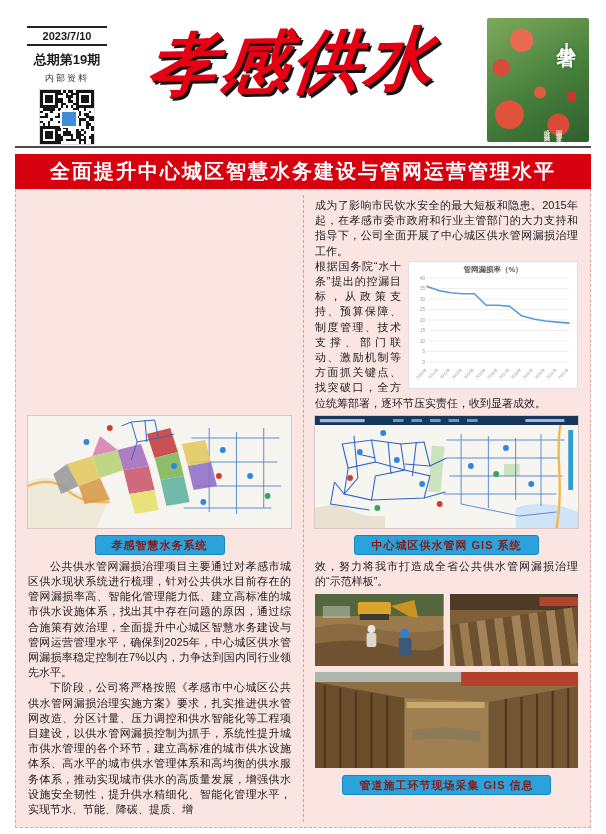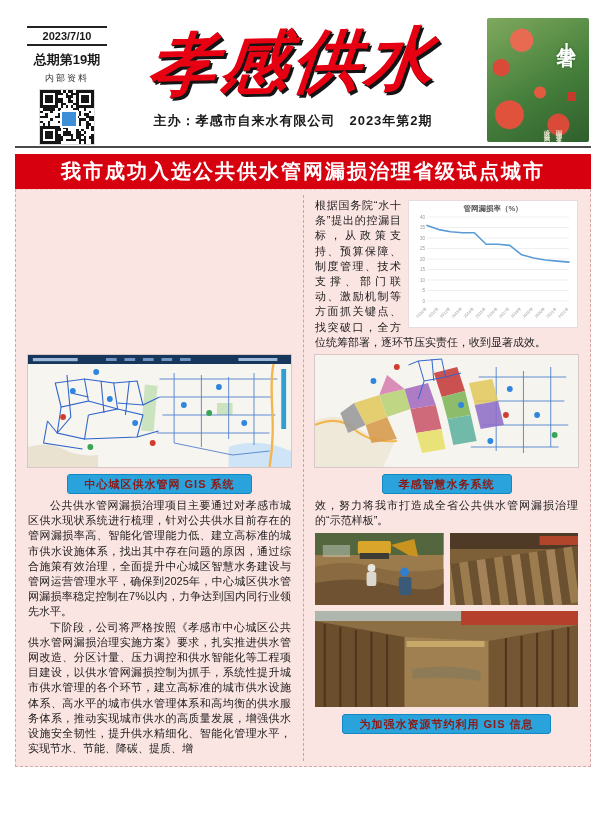--- a/index.html
+++ b/index.html
@@ -301,43 +301,43 @@
           <i style="left:15.4px;top:51.4px;width:2.6px;height:2.6px"></i>
           <i style="left:18.0px;top:51.4px;width:2.6px;height:2.6px"></i>
           <i style="left:38.6px;top:51.4px;width:2.6px;height:2.6px"></i>
           <i style="left:43.7px;top:51.4px;width:2.6px;height:2.6px"></i>
           <i style="left:51.4px;top:51.4px;width:2.6px;height:2.6px"></i>
           <span class="qr-logo"></span>
         </div>
     </div>
     <div class="title-block">
       <div class="brand">孝感供水</div>
-      <div class="organizer">主办：孝感市自来水有限公司　2023年第2期</div>
     </div>
     <div class="season-card">
       <div class="season-term">小暑</div>
       <div class="season-seal"></div>
       <div class="season-poem">
         <span>倏忽温风至</span>
         <span>因循小暑来</span>
       </div>
     </div>
   </header>
 
   <div class="rule"></div>
 
-  <div class="banner">我市成功入选公共供水管网漏损治理省级试点城市</div>
+  <div class="banner">全面提升中心城区智慧水务建设与管网运营管理水平</div>
 
   <main class="content">
     <div class="vdivider"></div>
 
     <section class="cols">
       <div class="col">
       </div>
       <div class="col">
+        <p class="body cont">成为了影响市民饮水安全的最大短板和隐患。2015年起，在孝感市委市政府和行业主管部门的大力支持和指导下，公司全面开展了中心城区供水管网漏损治理工作。</p>
         <div>
           <div class="chart-box" id="chart"><svg viewBox="0 0 168 126" width="100%" height="100%">
                 <text x="84" y="10" font-size="7.5" fill="#595959" text-anchor="middle" font-weight="bold">管网漏损率（%）</text>
                 <line x1="18" y1="100" x2="160" y2="100" stroke="#e4e4e4" stroke-width="0.6"></line>
                 <text x="16" y="101.6" font-size="4.6" fill="#9a9a9a" text-anchor="end">0</text>
                 <line x1="18" y1="89.5" x2="160" y2="89.5" stroke="#e4e4e4" stroke-width="0.6"></line>
                 <text x="16" y="91.1" font-size="4.6" fill="#9a9a9a" text-anchor="end">5</text>
                 <line x1="18" y1="79" x2="160" y2="79" stroke="#e4e4e4" stroke-width="0.6"></line>
                 <text x="16" y="80.6" font-size="4.6" fill="#9a9a9a" text-anchor="end">10</text>
                 <line x1="18" y1="68.5" x2="160" y2="68.5" stroke="#e4e4e4" stroke-width="0.6"></line>
@@ -368,20 +368,72 @@
                 <text x="160" y="108" font-size="4" fill="#9a9a9a" text-anchor="end" transform="rotate(-45 160 108)">2022年</text>
               </svg></div>
           <p class="body cont">根据国务院“水十条”提出的控漏目标，从政策支持、预算保障、制度管理、技术支撑、部门联动、激励机制等方面抓关键点、找突破口，全方位统筹部署，逐环节压实责任，收到显著成效。</p>
         </div>
       </div>
     </section>
 
     <section class="row-maps">
       <figure>
         <svg class="map-img" viewBox="0 0 270 112" preserveAspectRatio="none">
+          <rect width="270" height="112" fill="#f6f4ee"></rect>
+          <path d="M0 66 Q24 56 40 70 T84 82 L70 112 L0 112 Z" fill="#efe9da"></path>
+          <path d="M0 70 Q24 60 40 74 T84 86" stroke="#f3b54d" stroke-width="2.2" fill="none"></path>
+          <g stroke="#4f7fd0" stroke-width="0.9" fill="none">
+            <path d="M168 22 H258"></path>
+              <path d="M166 46 H256"></path>
+              <path d="M172 70 H260"></path>
+              <path d="M160 92 H250"></path>
+            <path d="M186 12 V96"></path>
+              <path d="M214 16 V98"></path>
+              <path d="M242 12 V92"></path>
+          </g>
+          <g opacity="0.88">
+            <polygon points="40,48 66,40 74,62 52,70" fill="#e3c95f"></polygon>
+            <polygon points="66,40 92,34 98,54 74,62" fill="#b8d276"></polygon>
+            <polygon points="52,70 74,62 84,84 58,88" fill="#d79a4b"></polygon>
+            <polygon points="92,34 116,28 124,50 98,54" fill="#a56cc0"></polygon>
+            <polygon points="98,54 124,50 130,74 104,78" fill="#c9576b"></polygon>
+            <polygon points="122,18 146,12 154,36 130,42" fill="#c43b3b"></polygon>
+            <polygon points="130,42 154,36 160,60 136,64" fill="#7fb55a"></polygon>
+            <polygon points="136,64 160,60 166,86 142,90" fill="#5fb3a1"></polygon>
+            <polygon points="158,28 182,24 188,46 164,50" fill="#e3c95f"></polygon>
+            <polygon points="164,50 188,46 194,70 170,74" fill="#8f6fc9"></polygon>
+            <polygon points="26,58 40,48 52,70 34,78" fill="#9a9a9a"></polygon>
+            <polygon points="74,20 92,34 66,40" fill="#d77fb0"></polygon>
+            <polygon points="104,78 130,74 134,94 110,98" fill="#e8e06a"></polygon>
+          </g>
+          <g stroke="#2e63cc" stroke-width="1" fill="none">
+            <path d="M106 6 L130 4 L134 22 L112 26 Z"></path>
+              <path d="M120 4 L122 26"></path>
+              <path d="M112 26 L106 44"></path>
+            <path d="M134 22 L150 18"></path>
+              <path d="M96 10 L106 6"></path>
+          </g>
+          <g>
+            <circle cx="60" cy="26" r="3" fill="#2f86df"></circle>
+              <circle cx="150" cy="50" r="3" fill="#2f86df"></circle>
+            <circle cx="200" cy="34" r="3" fill="#2f86df"></circle>
+              <circle cx="228" cy="60" r="3" fill="#2f86df"></circle>
+            <circle cx="180" cy="86" r="3" fill="#2f86df"></circle>
+              <circle cx="84" cy="12" r="3" fill="#d23b2f"></circle>
+            <circle cx="196" cy="60" r="3" fill="#d23b2f"></circle>
+              <circle cx="246,"></circle>
+            <circle cx="246" cy="80" r="3" fill="#3aa557"></circle>
+          </g>
+        </svg>
+        <figcaption>
+          <span class="badge">孝感智慧水务系统</span>
+        </figcaption>
+      </figure>
+      <figure>
+        <svg class="map-img" viewBox="0 0 270 112" preserveAspectRatio="none">
           <rect width="270" height="112" fill="#f7f5ef"></rect>
           <path d="M0 92 Q20 86 36 94 T72 100 L72 112 L0 112 Z" fill="#eae2d1"></path>
           <rect x="118" y="30" width="13" height="46" fill="#cbe4bf" transform="rotate(5 124 53)"></rect>
           <rect x="194" y="48" width="16" height="12" fill="#cbe4bf"></rect>
           <path d="M206 92 q30 -10 64 4 V112 H206 Z" fill="#cfe4f6"></path>
           <rect width="270" height="9" fill="#16365c"></rect>
           <rect x="5" y="3" width="46" height="3.2" fill="#9db8d8"></rect>
           <g fill="#6f93c2">
               <rect x="80" y="3" width="11" height="3"></rect>
               <rect x="99" y="3" width="11" height="3"></rect>
@@ -427,72 +479,20 @@
             <circle cx="36" cy="62" r="3" fill="#d23b2f"></circle>
               <circle cx="128" cy="88" r="3" fill="#d23b2f"></circle>
             <circle cx="64" cy="92" r="3" fill="#3aa557"></circle>
               <circle cx="186" cy="58" r="3" fill="#3aa557"></circle>
           </g>
           <path d="M252 9 C246 38 256 66 248 112" stroke="#f3b54d" stroke-width="2.4" fill="none"></path>
           <rect x="260" y="14" width="5" height="60" fill="#2e9fd0"></rect>
         </svg>
         <figcaption>
           <span class="badge">中心城区供水管网 GIS 系统</span>
-        </figcaption>
-      </figure>
-      <figure>
-        <svg class="map-img" viewBox="0 0 270 112" preserveAspectRatio="none">
-          <rect width="270" height="112" fill="#f6f4ee"></rect>
-          <path d="M0 66 Q24 56 40 70 T84 82 L70 112 L0 112 Z" fill="#efe9da"></path>
-          <path d="M0 70 Q24 60 40 74 T84 86" stroke="#f3b54d" stroke-width="2.2" fill="none"></path>
-          <g stroke="#4f7fd0" stroke-width="0.9" fill="none">
-            <path d="M168 22 H258"></path>
-              <path d="M166 46 H256"></path>
-              <path d="M172 70 H260"></path>
-              <path d="M160 92 H250"></path>
-            <path d="M186 12 V96"></path>
-              <path d="M214 16 V98"></path>
-              <path d="M242 12 V92"></path>
-          </g>
-          <g opacity="0.88">
-            <polygon points="40,48 66,40 74,62 52,70" fill="#e3c95f"></polygon>
-            <polygon points="66,40 92,34 98,54 74,62" fill="#b8d276"></polygon>
-            <polygon points="52,70 74,62 84,84 58,88" fill="#d79a4b"></polygon>
-            <polygon points="92,34 116,28 124,50 98,54" fill="#a56cc0"></polygon>
-            <polygon points="98,54 124,50 130,74 104,78" fill="#c9576b"></polygon>
-            <polygon points="122,18 146,12 154,36 130,42" fill="#c43b3b"></polygon>
-            <polygon points="130,42 154,36 160,60 136,64" fill="#7fb55a"></polygon>
-            <polygon points="136,64 160,60 166,86 142,90" fill="#5fb3a1"></polygon>
-            <polygon points="158,28 182,24 188,46 164,50" fill="#e3c95f"></polygon>
-            <polygon points="164,50 188,46 194,70 170,74" fill="#8f6fc9"></polygon>
-            <polygon points="26,58 40,48 52,70 34,78" fill="#9a9a9a"></polygon>
-            <polygon points="74,20 92,34 66,40" fill="#d77fb0"></polygon>
-            <polygon points="104,78 130,74 134,94 110,98" fill="#e8e06a"></polygon>
-          </g>
-          <g stroke="#2e63cc" stroke-width="1" fill="none">
-            <path d="M106 6 L130 4 L134 22 L112 26 Z"></path>
-              <path d="M120 4 L122 26"></path>
-              <path d="M112 26 L106 44"></path>
-            <path d="M134 22 L150 18"></path>
-              <path d="M96 10 L106 6"></path>
-          </g>
-          <g>
-            <circle cx="60" cy="26" r="3" fill="#2f86df"></circle>
-              <circle cx="150" cy="50" r="3" fill="#2f86df"></circle>
-            <circle cx="200" cy="34" r="3" fill="#2f86df"></circle>
-              <circle cx="228" cy="60" r="3" fill="#2f86df"></circle>
-            <circle cx="180" cy="86" r="3" fill="#2f86df"></circle>
-              <circle cx="84" cy="12" r="3" fill="#d23b2f"></circle>
-            <circle cx="196" cy="60" r="3" fill="#d23b2f"></circle>
-              <circle cx="246,"></circle>
-            <circle cx="246" cy="80" r="3" fill="#3aa557"></circle>
-          </g>
-        </svg>
-        <figcaption>
-          <span class="badge">孝感智慧水务系统</span>
         </figcaption>
       </figure>
     </section>
 
     <section class="cols">
       <div class="col">
         <p class="body">公共供水管网漏损治理项目主要通过对孝感市城区供水现状系统进行梳理，针对公共供水目前存在的管网漏损率高、智能化管理能力低、建立高标准的城市供水设施体系，找出其中存在问题的原因，通过综合施策有效治理，全面提升中心城区智慧水务建设与管网运营管理水平，确保到2025年，中心城区供水管网漏损率稳定控制在7%以内，力争达到国内同行业领先水平。</p>
         <p class="body">下阶段，公司将严格按照《孝感市中心城区公共供水管网漏损治理实施方案》要求，扎实推进供水管网改造、分区计量、压力调控和供水智能化等工程项目建设，以供水管网漏损控制为抓手，系统性提升城市供水管理的各个环节，建立高标准的城市供水设施体系、高水平的城市供水管理体系和高均衡的供水服务体系，推动实现城市供水的高质量发展，增强供水设施安全韧性，提升供水精细化、智能化管理水平，实现节水、节能、降碳、提质、增</p>
       </div>
       <div class="col">
@@ -558,18 +558,18 @@
                 <line x1="228" y1="22" x2="228" y2="96"></line>
               <line x1="244" y1="19" x2="244" y2="96"></line>
                 <line x1="260" y1="16" x2="260" y2="96"></line>
             </g>
             <path d="M92 26 L178 30 L178 96 L92 96 Z" fill="#a08050"></path>
             <path d="M100 58 Q135 52 170 60 L170 70 Q135 64 100 68 Z" fill="#8a7a58" opacity=".85"></path>
             <rect x="94" y="30" width="80" height="6" fill="#c9a96a"></rect>
           </svg>
         </div>
         <div class="caption-center">
-          <span class="badge">为加强水资源节约利用 GIS 信息</span>
+          <span class="badge">管道施工环节现场采集 GIS 信息</span>
         </div>
       </div>
     </section>
   </main>
 </div>
 
 </body></html>

